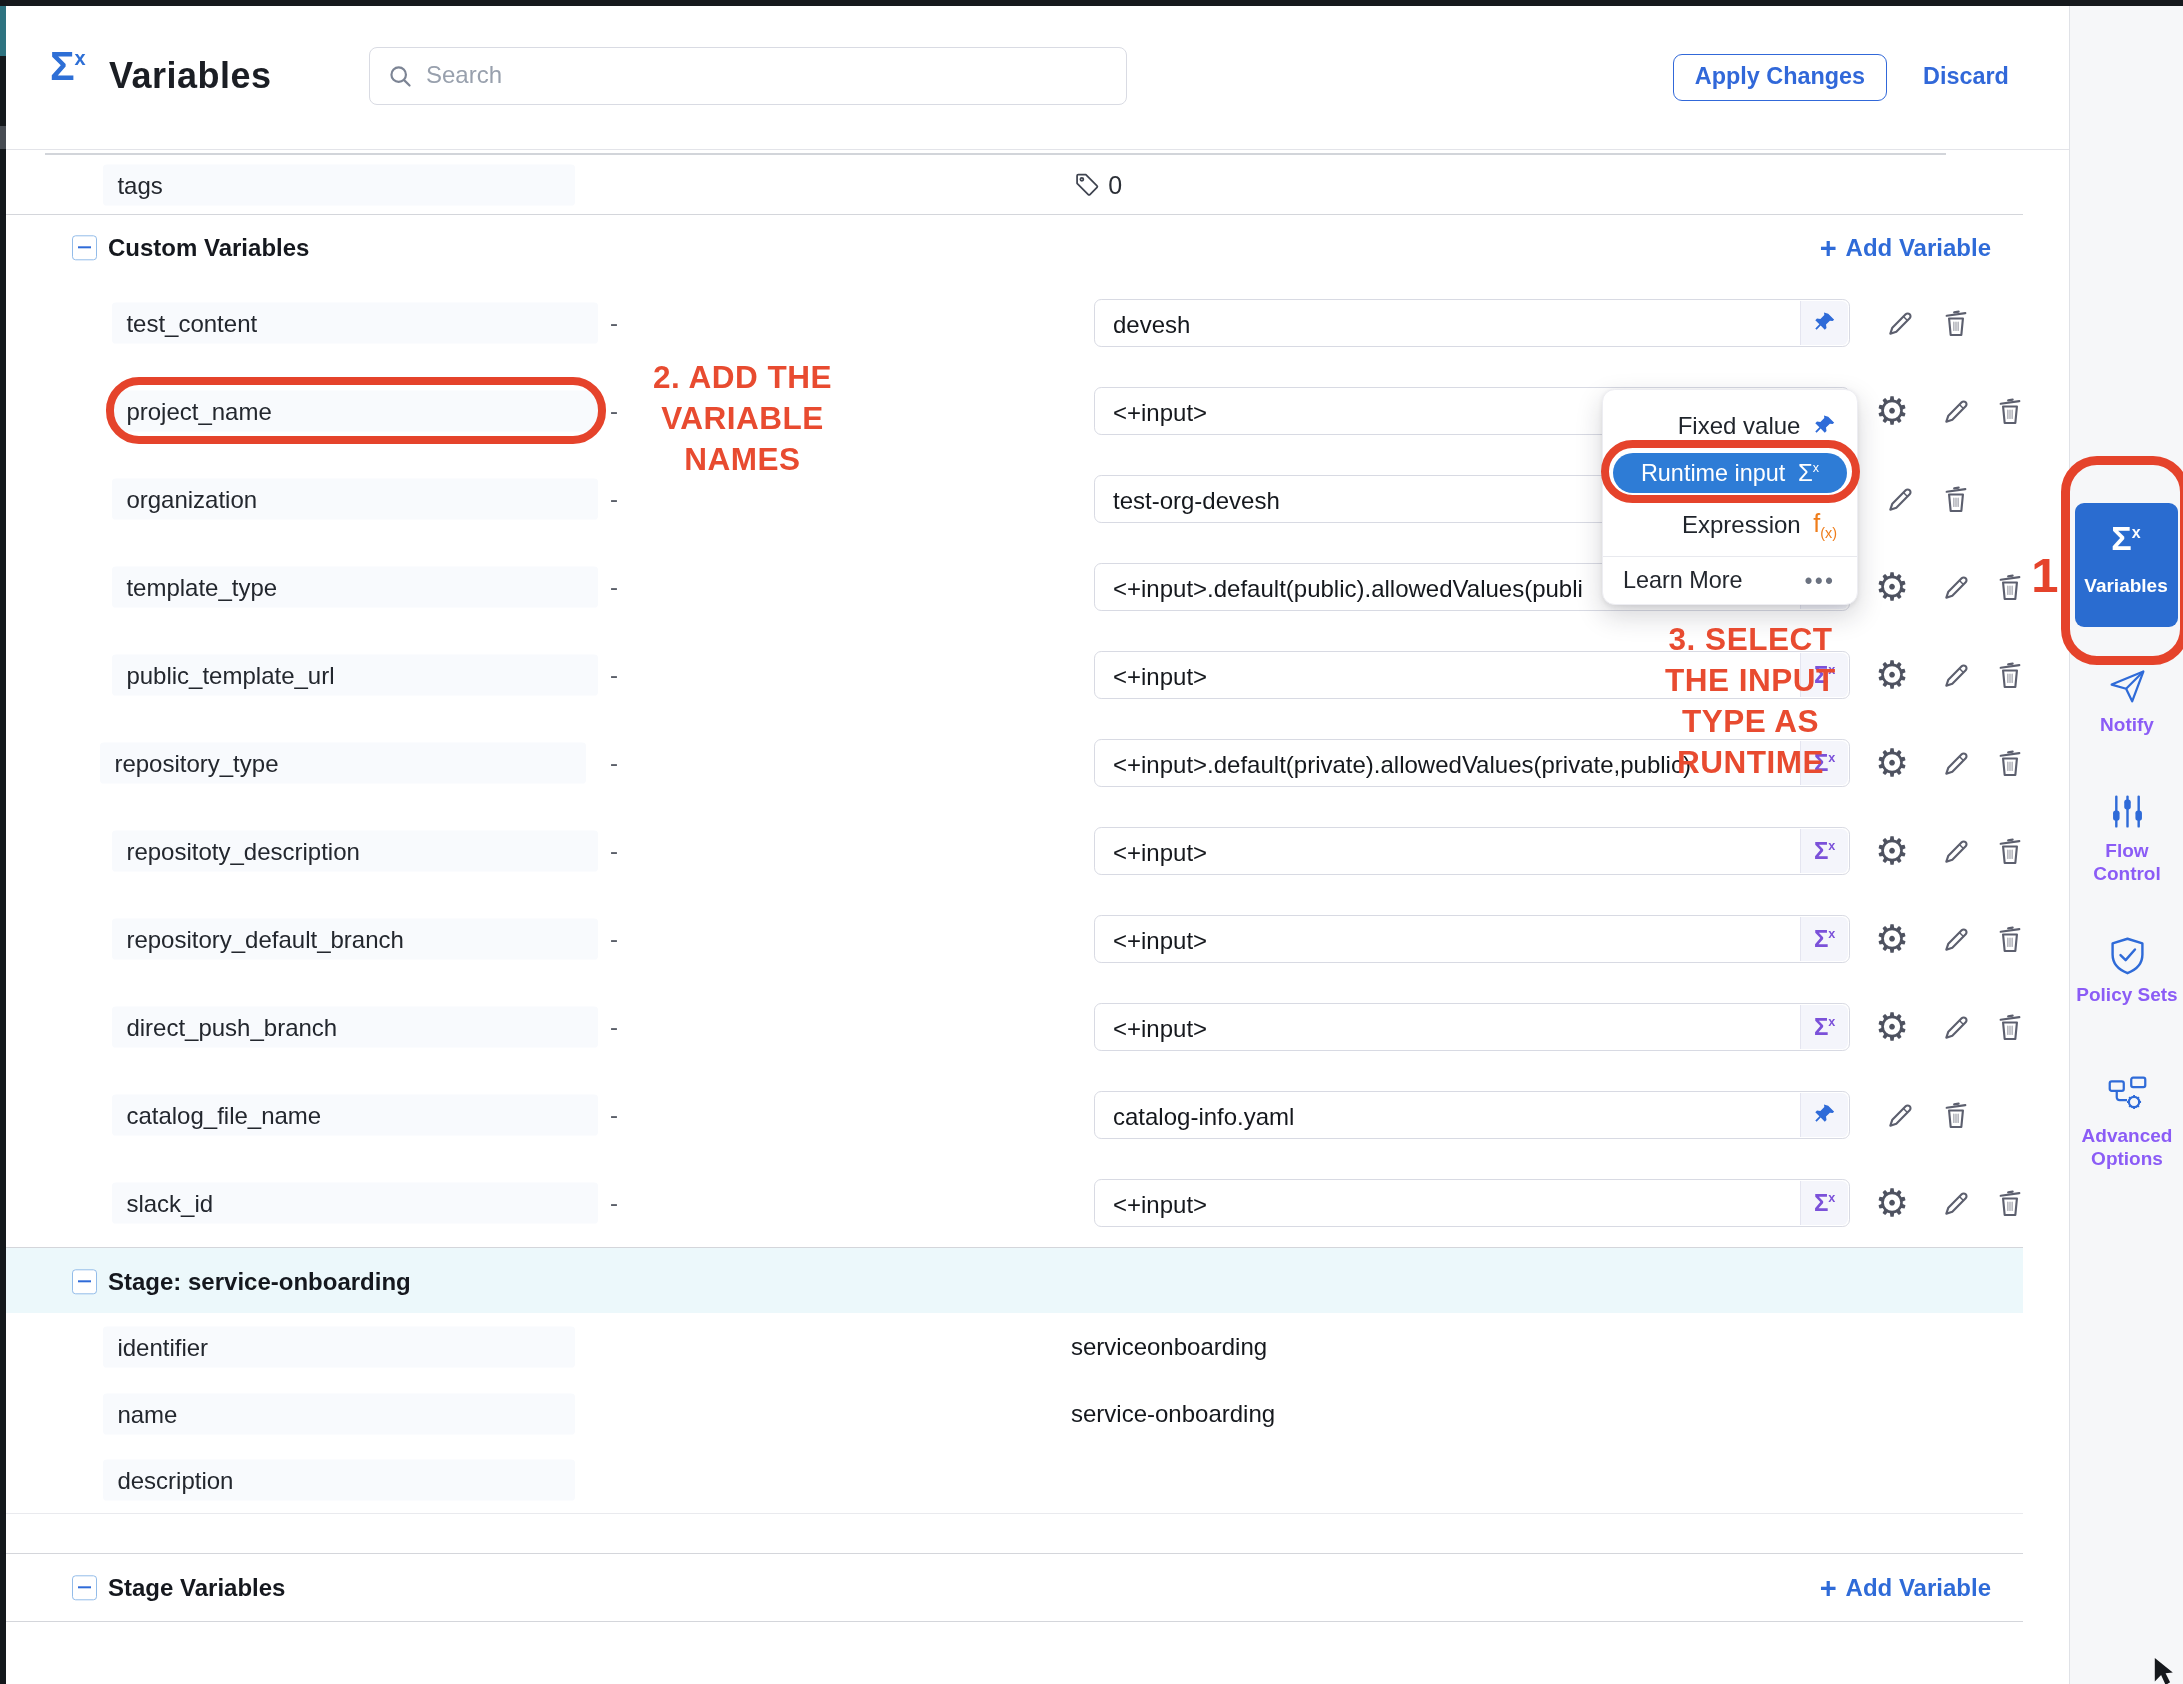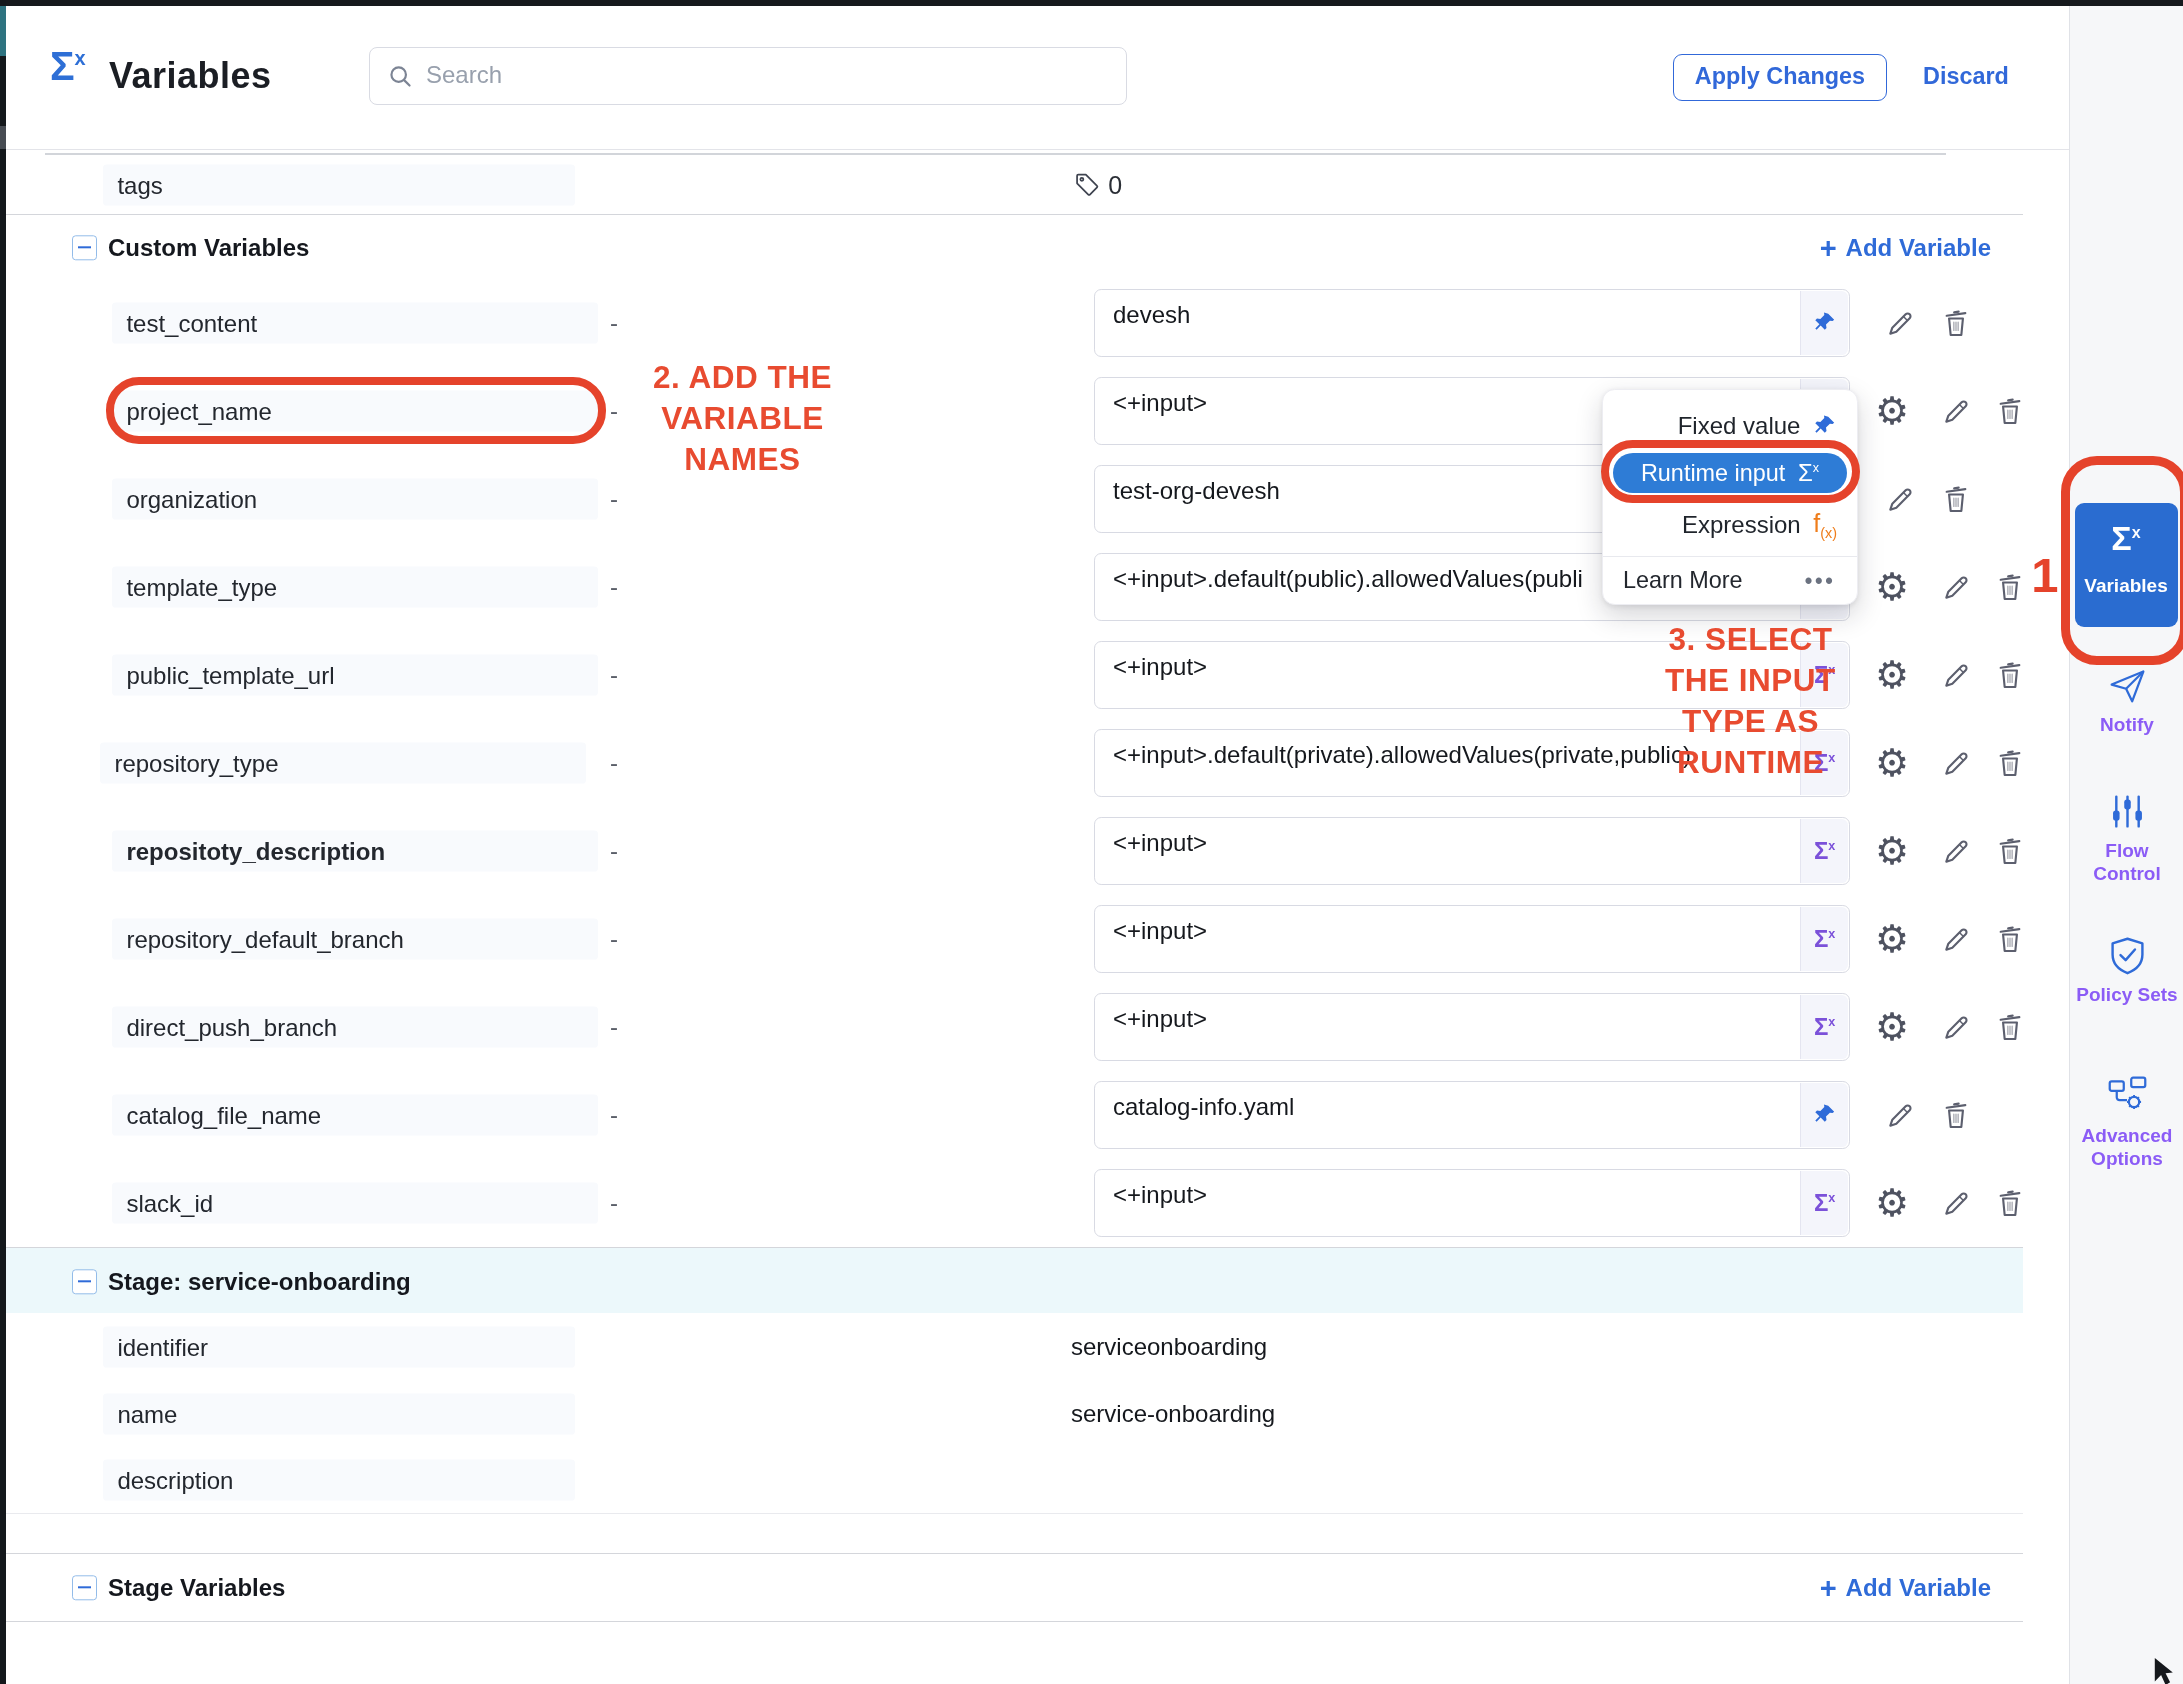--- a/index.html
+++ b/index.html
@@ -39,21 +39,21 @@
   .row.sec{border-top:1.8px solid #d4d6db;}
   .row.secend{border-bottom:1.8px solid #d4d6db;}
   .row.stagehead{background:#ecf8fb;}
   .lfield{position:absolute;top:50%;transform:translateY(-50%);height:41px;line-height:41px;background:#f8fafd;border-radius:3.6px;padding-left:14.4px;font-size:24px;color:#23272e;box-sizing:border-box;}
   .dash{position:absolute;left:610px;top:50%;transform:translateY(-50%);font-size:24px;color:#5a5f69;}
   .minusbox{position:absolute;left:72px;top:50%;transform:translateY(-50%);width:23.4px;height:23.4px;border:1.4px solid #93bce9;border-radius:3.6px;background:#fff;cursor:pointer;}
   .minusbox::after{content:"";position:absolute;left:4.5px;top:10px;width:13.5px;height:2.7px;background:#2f6bd8;}
   .sectitle{position:absolute;left:108px;top:50%;transform:translateY(-50%);font-size:24px;font-weight:bold;color:#15181e;}
   .addbtn{position:absolute;right:32px;top:50%;transform:translateY(-50%);font-size:24px;font-weight:bold;color:#2f6bd8;cursor:pointer;white-space:nowrap;}
   .addbtn .plus{font-size:29px;font-weight:bold;margin-right:9px;vertical-align:-1.8px;}
-  .inputbox{position:absolute;left:1094px;top:50%;transform:translateY(-50%);width:756px;height:68px;border:1.1px solid #d8dae3;border-radius:7.2px;background:#fff;box-sizing:border-box;overflow:hidden;}
+  .inputbox{position:absolute;left:1094px;top:50%;transform:translateY(-50%);width:756px;height:48px;border:1.1px solid #d8dae3;border-radius:7.2px;background:#fff;box-sizing:border-box;overflow:hidden;}
   .ival{position:absolute;left:18px;top:0;height:50px;line-height:50px;font-size:24px;color:#15181d;white-space:nowrap;}
   .suffix{position:absolute;right:0.9px;top:0.9px;bottom:0.9px;width:47px;background:#f4f5fb;border-left:0.9px solid #e4e5f0;border-radius:0 6.3px 6.3px 0;display:flex;align-items:center;justify-content:center;cursor:pointer;}
   .sigbadge{color:#7b51d9;font-size:24px;font-weight:bold;line-height:1;}
   .sigbadge sup{font-size:12.6px;}
   .rowicon{position:absolute;top:50%;transform:translateY(-50%);cursor:pointer;line-height:0;}
   .gearglyph{font-family:"DejaVu Sans",sans-serif;font-size:38px;color:#4e5260;line-height:1;}
   .sval{position:absolute;left:1071px;top:50%;transform:translateY(-50%);font-size:24px;color:#15181d;}
   .tagcount{position:absolute;left:1073px;top:50%;transform:translateY(-50%);display:flex;align-items:center;gap:7.2px;font-size:25px;color:#2a2e35;}
 
   
@@ -238,21 +238,21 @@
             <path d="M13.8 7.2 l3 3" stroke-width="1.1"></path>
           </svg></span>
         <span class="rowicon" style="left:1994px;"><svg width="32" height="32" viewBox="0 0 24 24" fill="none" stroke="#5c5f6e" stroke-width="1.6" stroke-linejoin="round" stroke-linecap="round">
             <path d="M6.8 8.6 h10.4 L16 21 h-8 Z"></path>
             <path d="M5 6.6 l14 -2"></path>
             <path d="M10.6 4 l3.4 -0.5"></path>
             <path d="M10.4 11.4 v6.2 M12 11.4 v6.2 M13.6 11.4 v6.2" stroke-width="0.9" opacity="0.6"></path>
           </svg></span>
       </div>
       <div class="row" style="top:807px;height:88px;">
-        <div class="lfield" style="left:112px;width:486px;font-weight:bold;">repositoty_description</div>
+        <div class="lfield" style="left:112px;width:486px;">repositoty_description</div>
         <span class="dash">-</span>
         <div class="inputbox">
           <span class="ival">&lt;+input&gt;</span>
           <span class="suffix">
             <span class="sigbadge ">Σ<sup>x</sup></span>
           </span>
         </div>
         <span class="rowicon" style="left:1875px;"><span class="gearglyph">⚙</span></span>
         <span class="rowicon" style="left:1941px;"><svg width="32" height="32" viewBox="0 0 24 24" fill="none" stroke="#5c5f6e" stroke-width="1.6" stroke-linejoin="round">
             <path d="M4 20 L5.5 15.5 L15.5 5.5 a2.1 2.1 0 0 1 3 3 L8.5 18.5 L4 20 Z"></path>

